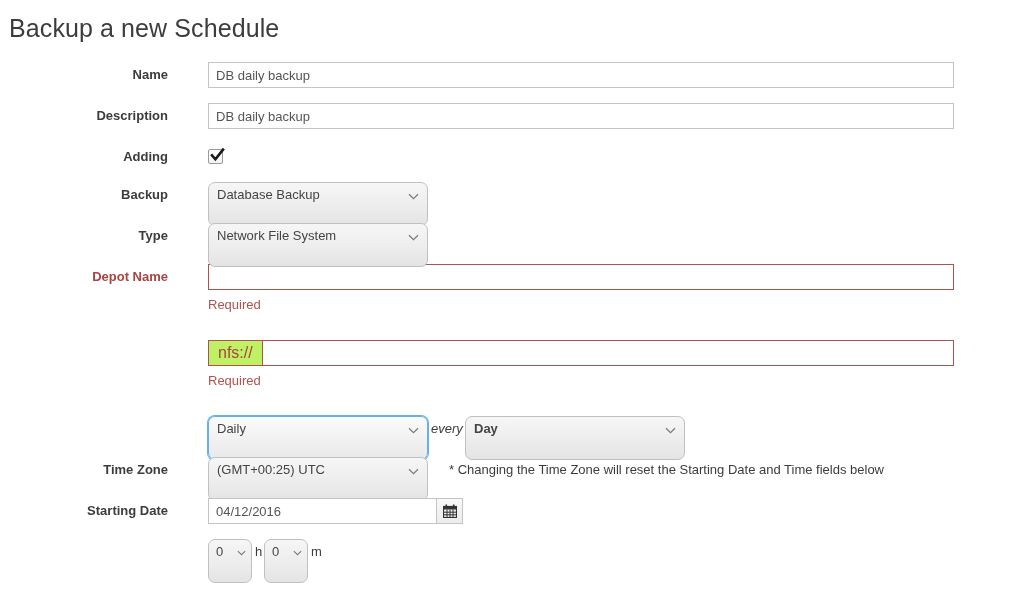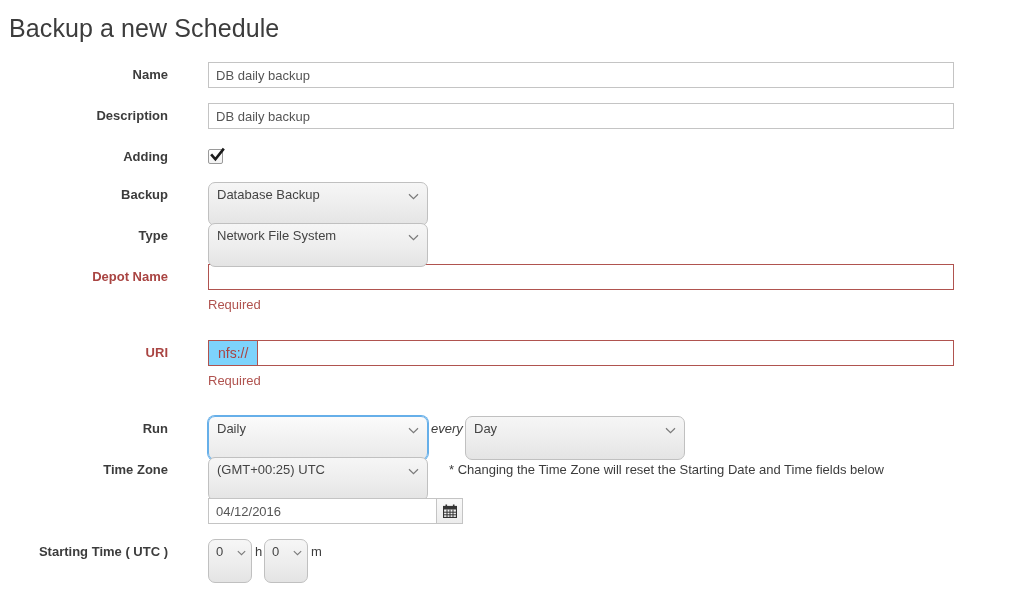--- a/index.html
+++ b/index.html
@@ -123,24 +123,24 @@
     top: -3px;
   }
 
   
   .input-group { display: flex; align-items: stretch; }
   .input-group-addon {
     display: flex;
     align-items: center;
     height: 26px;
     padding: 0 9px;
-    background: #7dd3fc;
+    background: #bef264;
     border: 1px solid #b0534f;
     border-right: none;
-    font-size: 14px;
+    font-size: 16px;
     color: #a94442;
     white-space: nowrap;
   }
   .input-group .text-input {
     flex: 1 1 auto;
     border-left: 1px solid #b0534f;
   }
 
   
   .help-error {
@@ -246,44 +246,42 @@
           <svg width="11" height="7" viewBox="0 0 11 7">
               <path d="M1 1.3 L5.5 5.6 L10 1.3" stroke="#7a7a7a" stroke-width="1.2" fill="none"></path>
             </svg>
         </span>
       </div>
     </div>
   </div>
   <div class="help-error" style="top:297px;">Required</div>
 
   <div class="form-row" style="top:340px;">
-    <div class="row-label error">URI</div>
     <div class="control" style="width:746px;">
       <div class="input-group">
         <span class="input-group-addon">nfs://</span>
         <input class="text-input error" type="text" value="" style="">
       </div>
     </div>
   </div>
   <div class="help-error" style="top:373px;">Required</div>
 
   <div class="form-row" style="top:416px;">
-    <div class="row-label">Run</div>
     <div class="control">
       <div class="select w220 focused">
         <span>Daily</span>
         <span class="chev">
           <svg width="11" height="7" viewBox="0 0 11 7">
               <path d="M1 1.3 L5.5 5.6 L10 1.3" stroke="#7a7a7a" stroke-width="1.2" fill="none"></path>
             </svg>
         </span>
       </div>
     </div>
     <div class="inline-text" style="left:431px;font-style:italic;">every</div>
-    <div class="control" style="left:465px;">
+    <div class="control" style="left:465px;font-weight:bold;">
       <div class="select w220">
         <span>Day</span>
         <span class="chev">
           <svg width="11" height="7" viewBox="0 0 11 7">
               <path d="M1 1.3 L5.5 5.6 L10 1.3" stroke="#7a7a7a" stroke-width="1.2" fill="none"></path>
             </svg>
         </span>
       </div>
     </div>
   </div>
@@ -297,38 +295,38 @@
           <svg width="11" height="7" viewBox="0 0 11 7">
               <path d="M1 1.3 L5.5 5.6 L10 1.3" stroke="#7a7a7a" stroke-width="1.2" fill="none"></path>
             </svg>
         </span>
       </div>
     </div>
     <div class="inline-note" style="left:440px;margin-left:9px;">* Changing the Time Zone will reset the Starting Date and Time fields below</div>
   </div>
 
   <div class="form-row" style="top:498px;">
+    <div class="row-label">Starting Date</div>
     <div class="control">
       <div class="date-group">
         <input class="text-input" type="text" value="04/12/2016" style="">
         <div class="calendar-btn">
           <svg width="14" height="14" viewBox="0 0 14 14">
             <rect x="0.5" y="2.5" width="13" height="11" fill="none" stroke="#333" stroke-width="1.2"></rect>
             <rect x="0.5" y="2.5" width="13" height="3" fill="#333"></rect>
             <rect x="2.5" y="0.5" width="1.6" height="3" fill="#333"></rect>
             <rect x="9.9" y="0.5" width="1.6" height="3" fill="#333"></rect>
             <path d="M0.5 8.2 H13.5 M0.5 10.8 H13.5 M4 5.5 V13.5 M7 5.5 V13.5 M10 5.5 V13.5" stroke="#333" stroke-width="1"></path>
           </svg>
         </div>
       </div>
     </div>
   </div>
 
   <div class="form-row" style="top:539px;">
-    <div class="row-label">Starting Time ( UTC )</div>
     <div class="control">
       <div class="select small">
         <span>0</span>
         <span class="chev">
           <svg width="9" height="6" viewBox="0 0 11 7">
               <path d="M1 1.3 L5.5 5.6 L10 1.3" stroke="#7a7a7a" stroke-width="1.3" fill="none"></path>
             </svg>
         </span>
       </div>
     </div>

